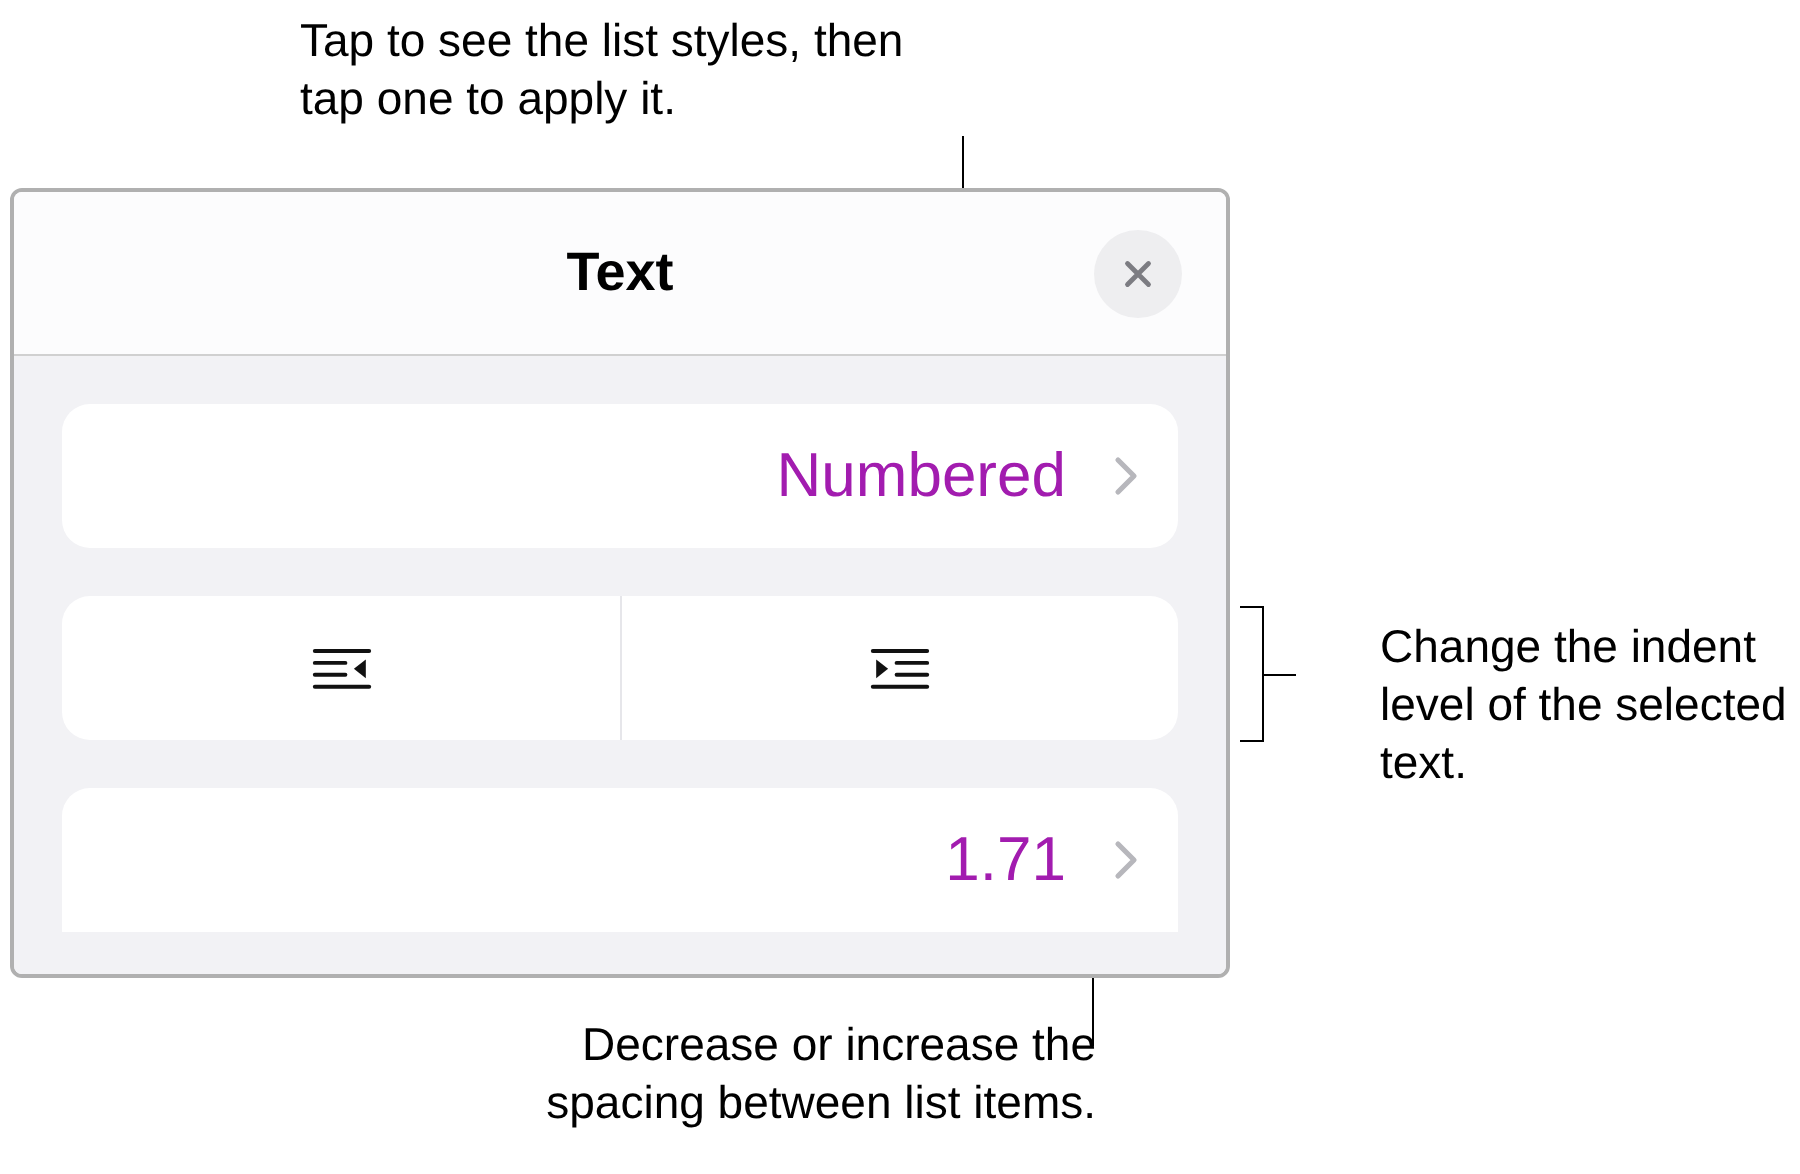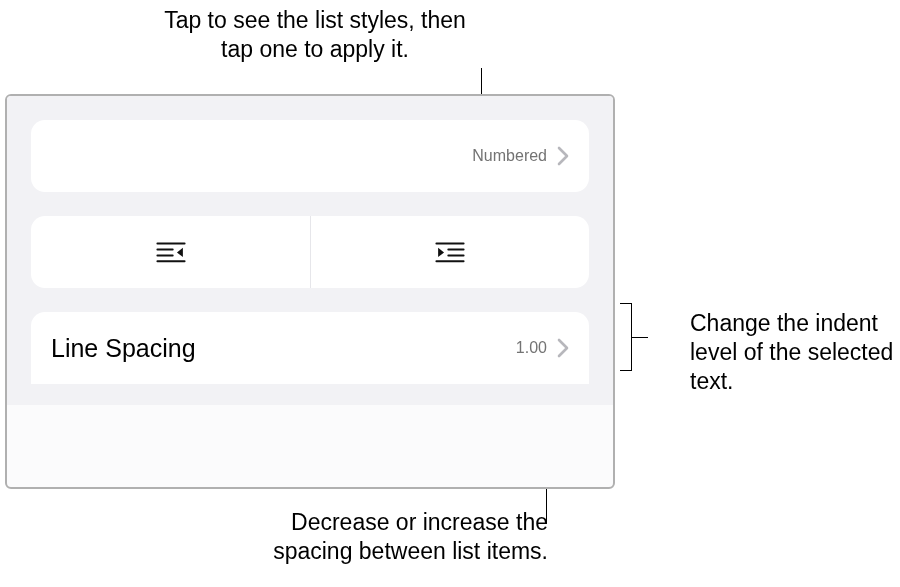--- a/index.html
+++ b/index.html
@@ -11,21 +11,21 @@
     height: 587px;
     position: relative;
     color: #000;
   }
   .callout {
     position: absolute;
     font-size: 23px;
     line-height: 1.25;
     color: #000;
   }
-  .callout.top { text-align: center; }
+  .callout.top { text-align: left; }
   .callout-line {
     position: absolute;
     background: #000;
   }
   .callout-line.vert { width: 1px; }
   .callout-line.horz { height: 1px; }
 
   .bracket {
     position: absolute;
     border: 1px solid #000;
@@ -83,21 +83,21 @@
     height: 72px;
     display: flex;
     align-items: center;
     padding: 0 20px;
     font-size: 25px;
     margin-bottom: 24px;
     cursor: pointer;
   }
   .row .label { flex: 0 0 auto; color: #000; }
   .row .spacer { flex: 1 1 auto; }
-  .row .value { color: #737373; font-size: 16px; margin-right: 10px; }
+  .row .value { color: #a21caf; font-size: 31px; margin-right: 24px; }
   .chevron svg { width: 12px; height: 20px; display:block; }
 
   .seg-row {
     background: #ffffff;
     border-radius: 14px;
     height: 72px;
     display: flex;
     align-items: stretch;
     margin-bottom: 24px;
   }
@@ -124,20 +124,28 @@
 <div class="callout-line vert" style="left:481px; top:68px; height:166px;"></div>
 
 <div class="bracket" style="left:620px; top:303px; width:12px; height:68px;"></div>
 <div class="callout-line horz" style="left:632px; top:337px; width:16px;"></div>
 <div class="callout" style="left:654px; top:309px; width:240px;margin-left:36px;">Change the indent level of the selected text.</div>
 
 <div class="callout-line vert" style="left:546px; top:463px; height:60px;"></div>
 <div class="callout" style="left:228px; top:508px; width:320px; text-align:right;">Decrease or increase the spacing between list items.</div>
 
 <div class="panel">
+  <div class="panel-header">
+    <div class="panel-title">Text</div>
+    <div class="close-btn">
+      <svg viewBox="0 0 24 24">
+        <path d="M5 5 L19 19 M19 5 L5 19" stroke="#7c7c82" stroke-width="3.2" stroke-linecap="round" fill="none"></path>
+      </svg>
+    </div>
+  </div>
 
   <div class="panel-body">
 
     <div class="row">
       <span class="spacer"></span>
       <span class="value">Numbered</span>
       <span class="chevron">
         <svg viewBox="0 0 12 20">
             <path d="M2 2 L10 10 L2 18" stroke="#b7b7bc" stroke-width="2.6" fill="none" stroke-linecap="round" stroke-linejoin="round"></path>
           </svg>
@@ -163,23 +171,22 @@
             <line x1="18" y1="11" x2="36" y2="11"></line>
             <line x1="18" y1="18" x2="36" y2="18"></line>
             <line x1="4" y1="25" x2="36" y2="25"></line>
           </g>
           <path d="M6 9 L13 14.5 L6 20 Z" fill="#111"></path>
         </svg>
       </div>
     </div>
 
     <div class="row truncated">
-      <span class="label">Line Spacing</span>
       <span class="spacer"></span>
-      <span class="value">1.00</span>
+      <span class="value">1.71</span>
       <span class="chevron">
         <svg viewBox="0 0 12 20">
             <path d="M2 2 L10 10 L2 18" stroke="#b7b7bc" stroke-width="2.6" fill="none" stroke-linecap="round" stroke-linejoin="round"></path>
           </svg>
       </span>
     </div>
 
   </div>
 </div>
 

